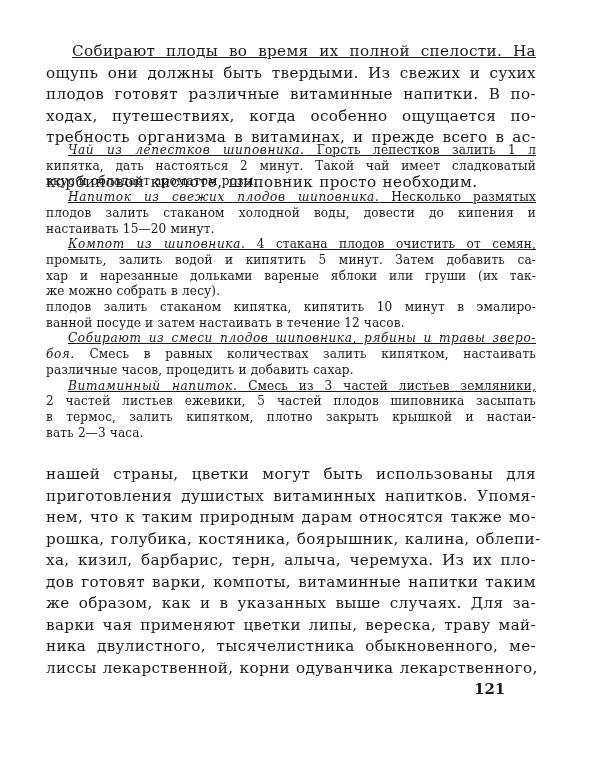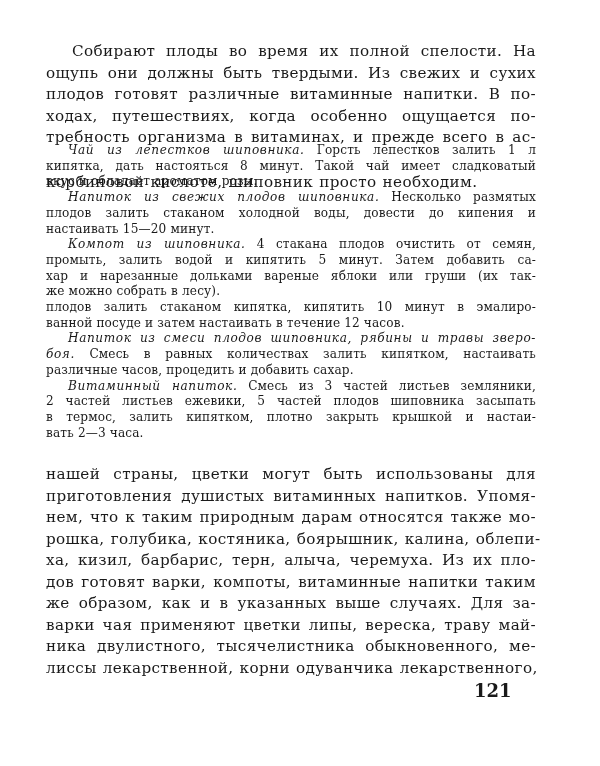--- a/index.html
+++ b/index.html
@@ -47,34 +47,35 @@
       line-height: 15.7px;
       letter-spacing: 0.15px;
       text-align: justify;
       text-align-last: justify;
     }
     .small .line.last {
       text-align-last: left;
     }
     .indent {
       padding-left: 26px;
+      text-decoration: underline;
     }
     .small .indent {
       padding-left: 22px;
     }
     .it {
       font-style: italic;
       font-family: "DejaVu Serif", "Liberation Serif", serif;
       letter-spacing: 0.6px;
     }
     .page-number {
       position: absolute;
       left: 474px;
       top: 680px;
-      font-size: 18px;
+      font-size: 15px;
       font-weight: bold;
       font-family: "DejaVu Serif", "Liberation Serif", serif;
     }
   </style>
 </head>
 <body>
 
 <div class="page">
 
   <div class="block big" style="top:41px;">
@@ -83,21 +84,21 @@
     <span class="line">плодов готовят различные витаминные напитки. В по-</span>
     <span class="line">ходах, путешествиях, когда  особенно ощущается по-</span>
     <span class="line">требность организма в витаминах, и прежде всего в ас-</span>
     <span class="line last">корбиновой кислоте, шиповник просто необходим.</span>
   </div>
 
   <div class="block small" style="top:143px;">
 
     <div>
       <span class="line indent"><span class="it">Чай из лепестков шиповника.</span><span> Горсть лепестков залить 1 л</span></span>
-      <span class="line">кипятка, дать настояться 8 минут. Такой чай имеет сладковатый</span>
+      <span class="line">кипятка, дать настояться 2 минут. Такой чай имеет сладковатый</span>
       <span class="line last">вкус и обладает ароматом розы.</span>
     </div>
 
     <div>
       <span class="line indent"><span class="it">Напиток из свежих плодов шиповника.</span><span> Несколько размятых</span></span>
       <span class="line">плодов залить стаканом холодной воды, довести до кипения и</span>
       <span class="line last">настаивать 15—20 минут.</span>
     </div>
 
     <div>
@@ -106,21 +107,21 @@
       <span class="line">хар и нарезанные дольками вареные яблоки или груши (их так-</span>
       <span class="line last">же можно собрать в лесу).</span>
     </div>
 
     <div>
       <span class="line">плодов залить стаканом кипятка, кипятить 10 минут в эмалиро-</span>
       <span class="line last">ванной посуде и затем настаивать в течение 12 часов.</span>
     </div>
 
     <div>
-      <span class="line indent"><span class="it">Напиток из смеси плодов шиповника, рябины и травы зверо-</span></span>
+      <span class="line indent"><span class="it">Собирают из смеси плодов шиповника, рябины и травы зверо-</span></span>
       <span class="line"><span class="it">боя.</span><span> Смесь в равных количествах залить кипятком, настаивать</span></span>
       <span class="line last">различные часов, процедить и добавить сахар.</span>
     </div>
 
     <div>
       <span class="line indent"><span class="it">Витаминный напиток.</span><span> Смесь из 3 частей листьев земляники,</span></span>
       <span class="line">2 частей листьев ежевики, 5 частей плодов шиповника засыпать</span>
       <span class="line">в термос, залить кипятком, плотно закрыть крышкой и настаи-</span>
       <span class="line last">вать 2—3 часа.</span>
     </div>

